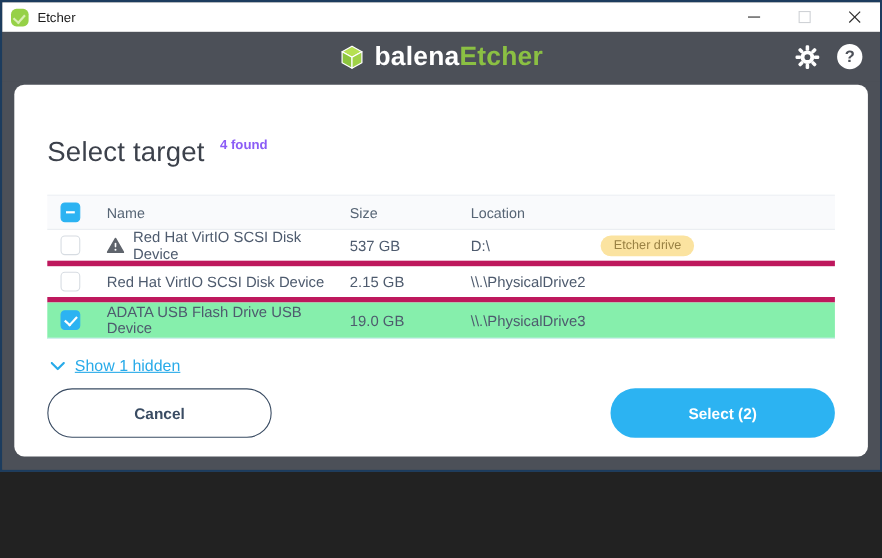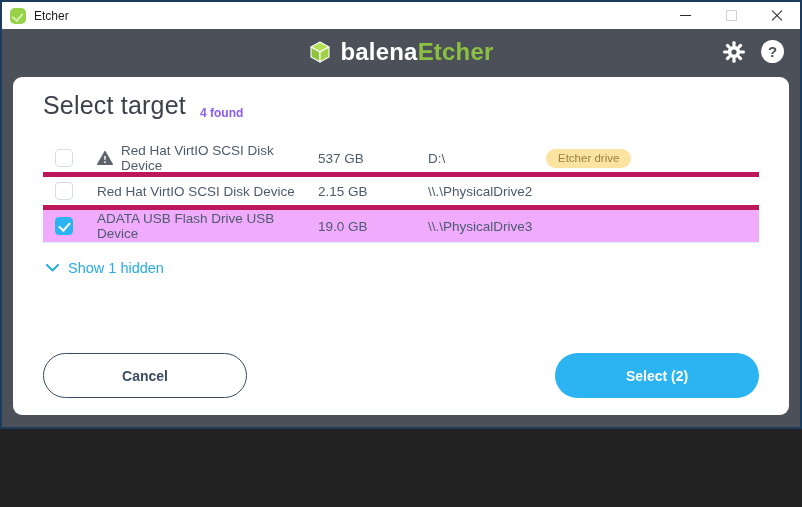--- a/index.html
+++ b/index.html
@@ -44,21 +44,21 @@
     width:23px; height:23px; border-radius:50%; background:#fff; color:#4c5058;
     display:flex; align-items:center; justify-content:center; font-weight:bold; font-size:15px;
   }
 
   
   .app-body{ flex:1; display:flex; padding:3px 11px 12px 11px; background:#4c5058; }
   .panel{
     flex:1; background:#fff; border-radius:9px; display:flex; flex-direction:column;
     padding:0 30px;
   }
-  .page-heading{ margin-top:14px; display:flex; align-items:flex-end; }
+  .page-heading{ margin-top:47px; display:flex; align-items:flex-start; }
   .page-title{ font-size:25px; color:#3c414b; font-weight:500; letter-spacing:.2px; }
   .found-count{ font-size:12px; font-weight:bold; color:#8b5cf6; margin-left:14px; }
 
   
   .drive-table{ margin-top:24px; font-size:13.5px; }
   .t-row{
     display:flex; align-items:center; height:33px; border-bottom:5px solid #be185d;
     padding-left:12px;
   }
   .t-head{
@@ -75,31 +75,31 @@
   .checkbox{
     width:18px; height:18px; border-radius:4px; border:1px solid #d7dce2; background:#fff;
     display:flex; align-items:center; justify-content:center;
   }
   .checkbox.blue{ background:#2cb3f2; border-color:#2cb3f2; }
   .checkbox.indeterminate::after{ content:""; width:8px; height:2px; background:#fff; }
   .checkbox.checked::after{
     content:""; width:5px; height:9px; border:solid #fff; border-width:0 2px 2px 0;
     transform:rotate(42deg); margin-bottom:2px;
   }
-  .row-selected{ background:#f0abfc; border-bottom:1px solid #dceef9; }
+  .row-selected{ background:#86efac; border-bottom:1px solid #dceef9; }
   .badge{
     background:#fbe3a0; color:#998143; font-size:11.5px; padding:3px 12px 4px;
     border-radius:11px; white-space:nowrap;
   }
   .warn-icon{ flex:0 0 auto; display:flex; }
 
   
   .show-hidden{
     margin-top:17px; display:flex; align-items:center; gap:9px;
-    color:#29abe9; font-size:14.5px; cursor:pointer; padding-left:3px;
+    color:#29abe9; font-size:14.5px; cursor:pointer; padding-left:3px;text-decoration:underline;
   }
 
   
   .footer-buttons{
     margin-top:auto; margin-bottom:17px; display:flex; justify-content:space-between; gap:35px;
   }
   .btn{
     width:204px; height:45px; border-radius:23px; font-size:14px; font-weight:bold;
     display:flex; align-items:center; justify-content:center; cursor:pointer;
     font-family:"Liberation Sans", sans-serif;
@@ -165,20 +165,29 @@
   <div class="app-body">
     <div class="panel">
 
       <div class="page-heading">
         <span class="page-title">Select target</span>
         <span class="found-count">4 found</span>
       </div>
 
       <div class="drive-table">
 
+        <div class="t-row t-head">
+          <div class="cell-check">
+            <div class="checkbox blue indeterminate"></div>
+          </div>
+          <div class="cell-name">Name</div>
+          <div class="cell-size">Size</div>
+          <div class="cell-loc">Location</div>
+          <div class="cell-badge"></div>
+        </div>
 
         <div class="t-row">
           <div class="cell-check">
             <div class="checkbox"></div>
           </div>
           <div class="cell-name">
             <span class="warn-icon">
               <svg width="16" height="14" viewBox="0 0 24 21">
                 <path d="M12 1 L23 20 H1 Z" fill="#5f646c" stroke="#5f646c" stroke-width="2" stroke-linejoin="round"></path>
                 <rect x="10.9" y="7" width="2.2" height="6.4" rx="1.1" fill="#fff"></rect>

